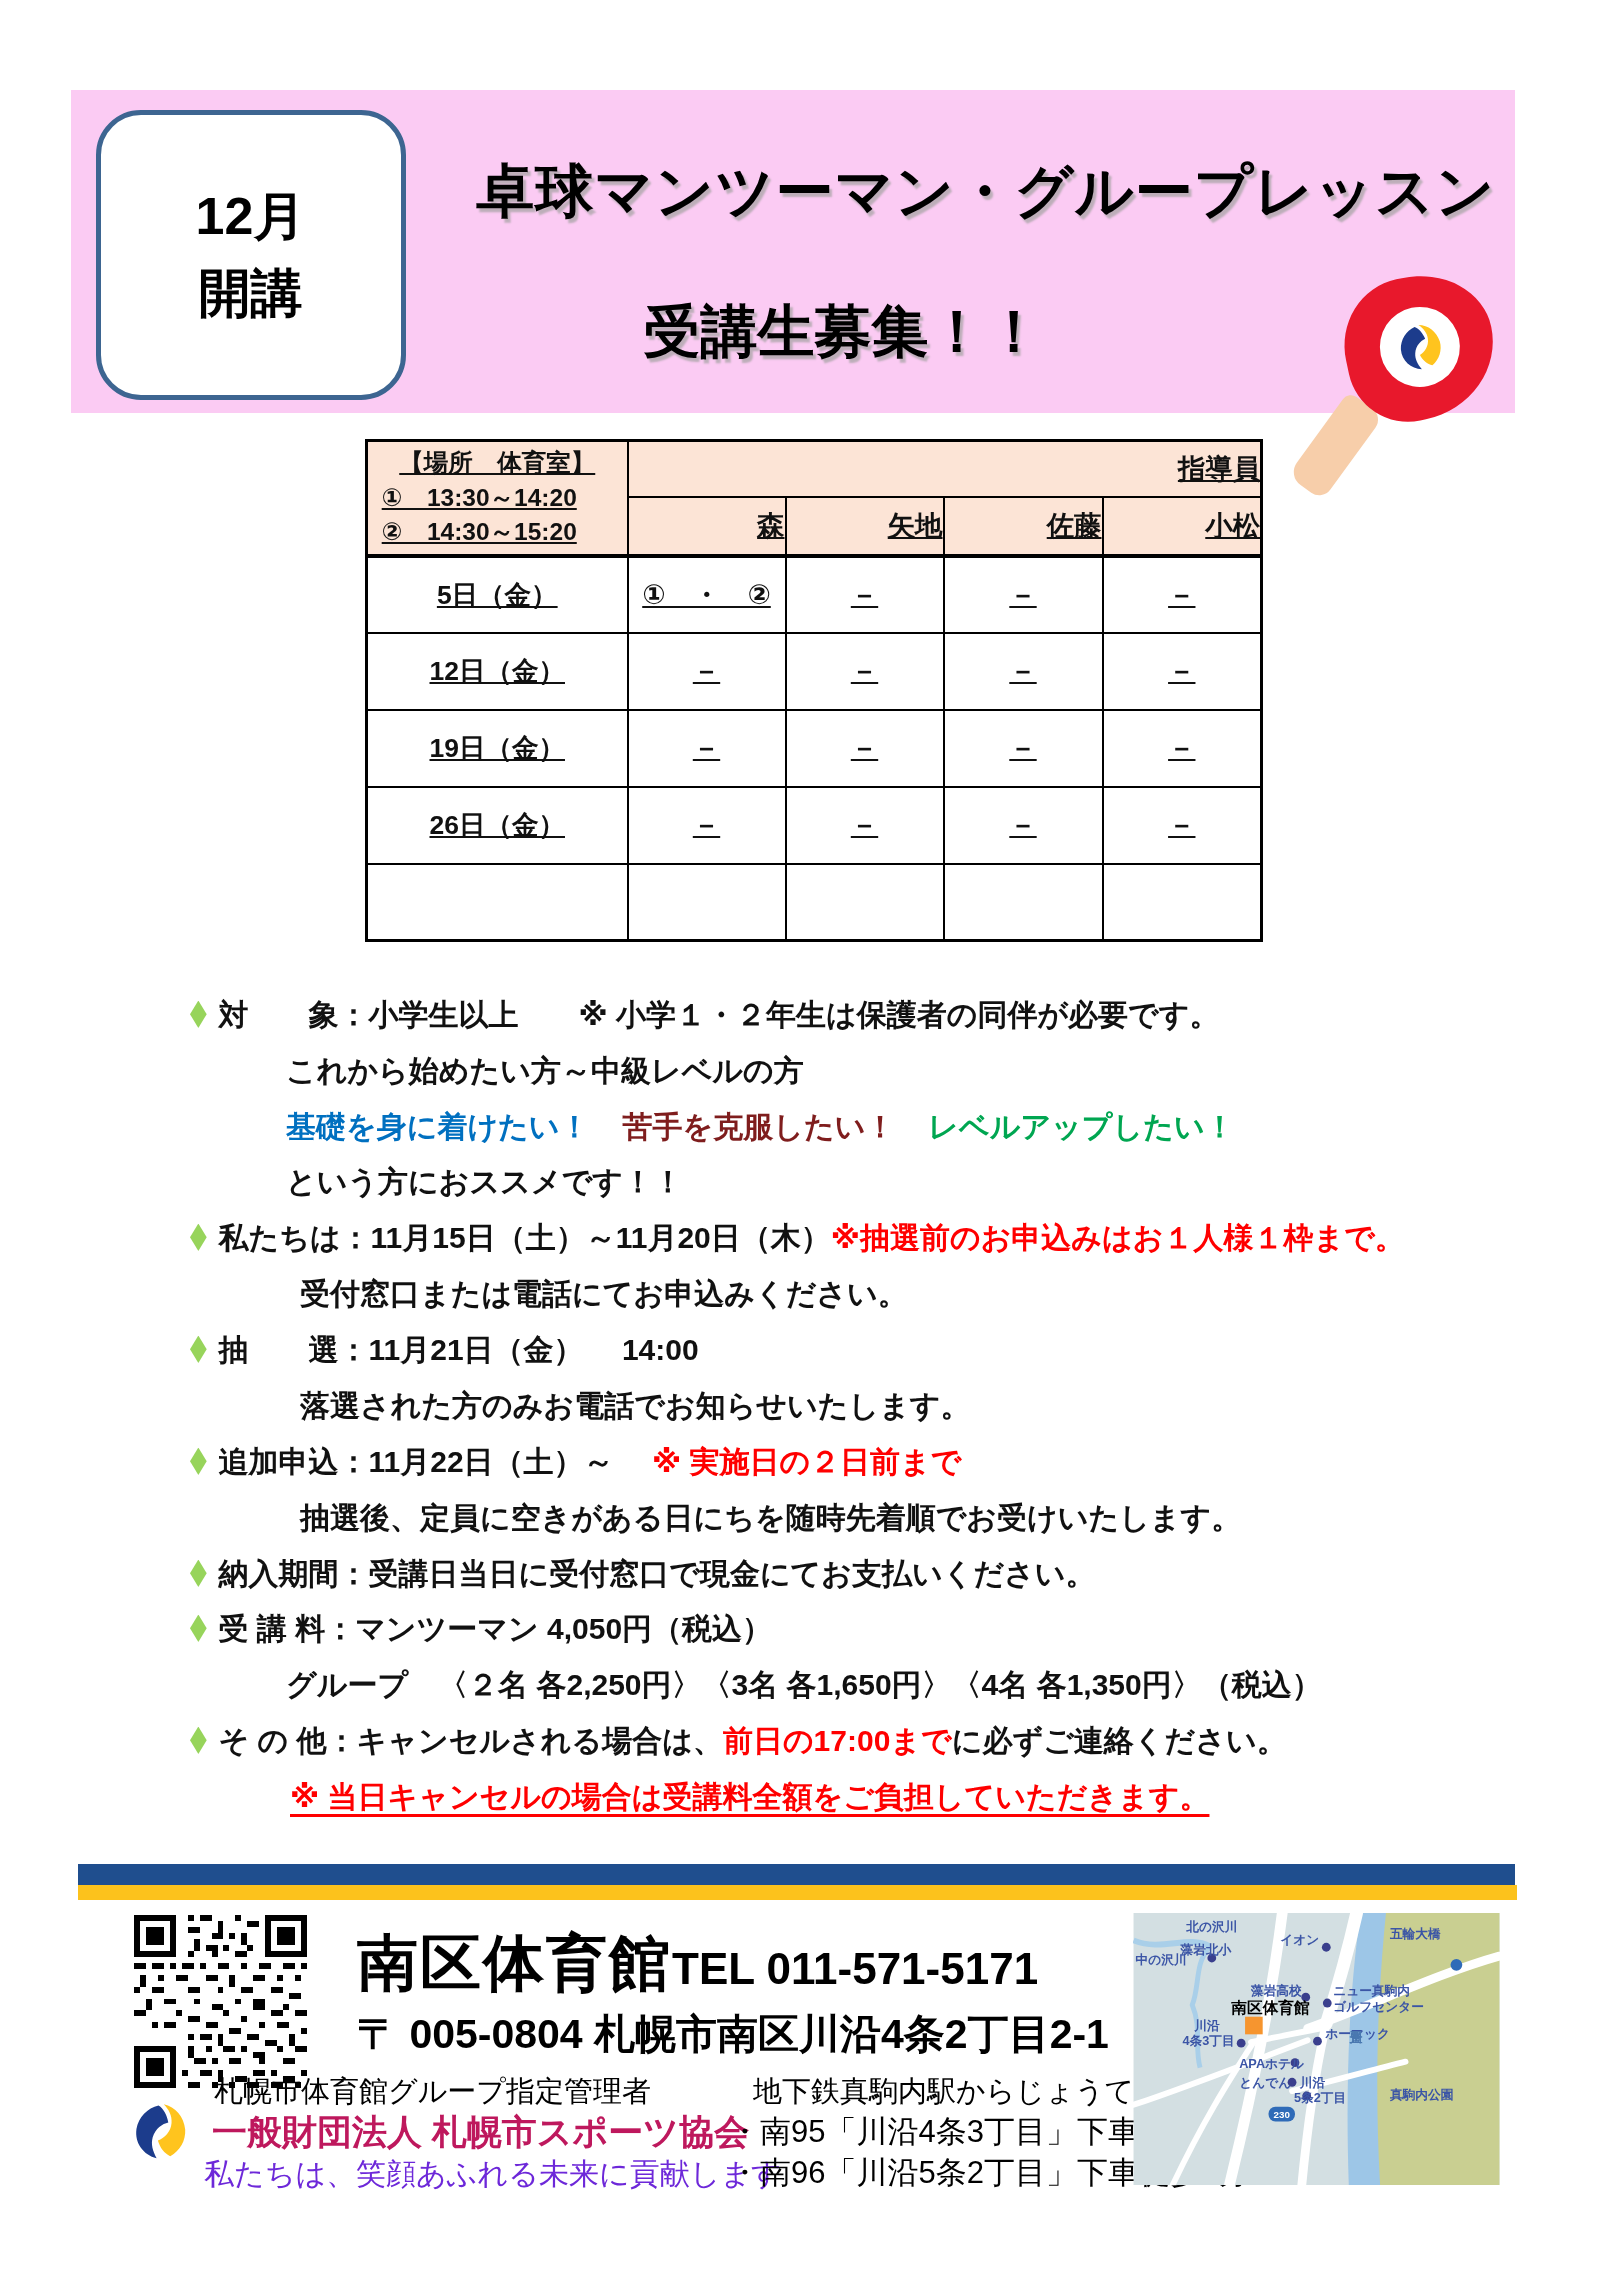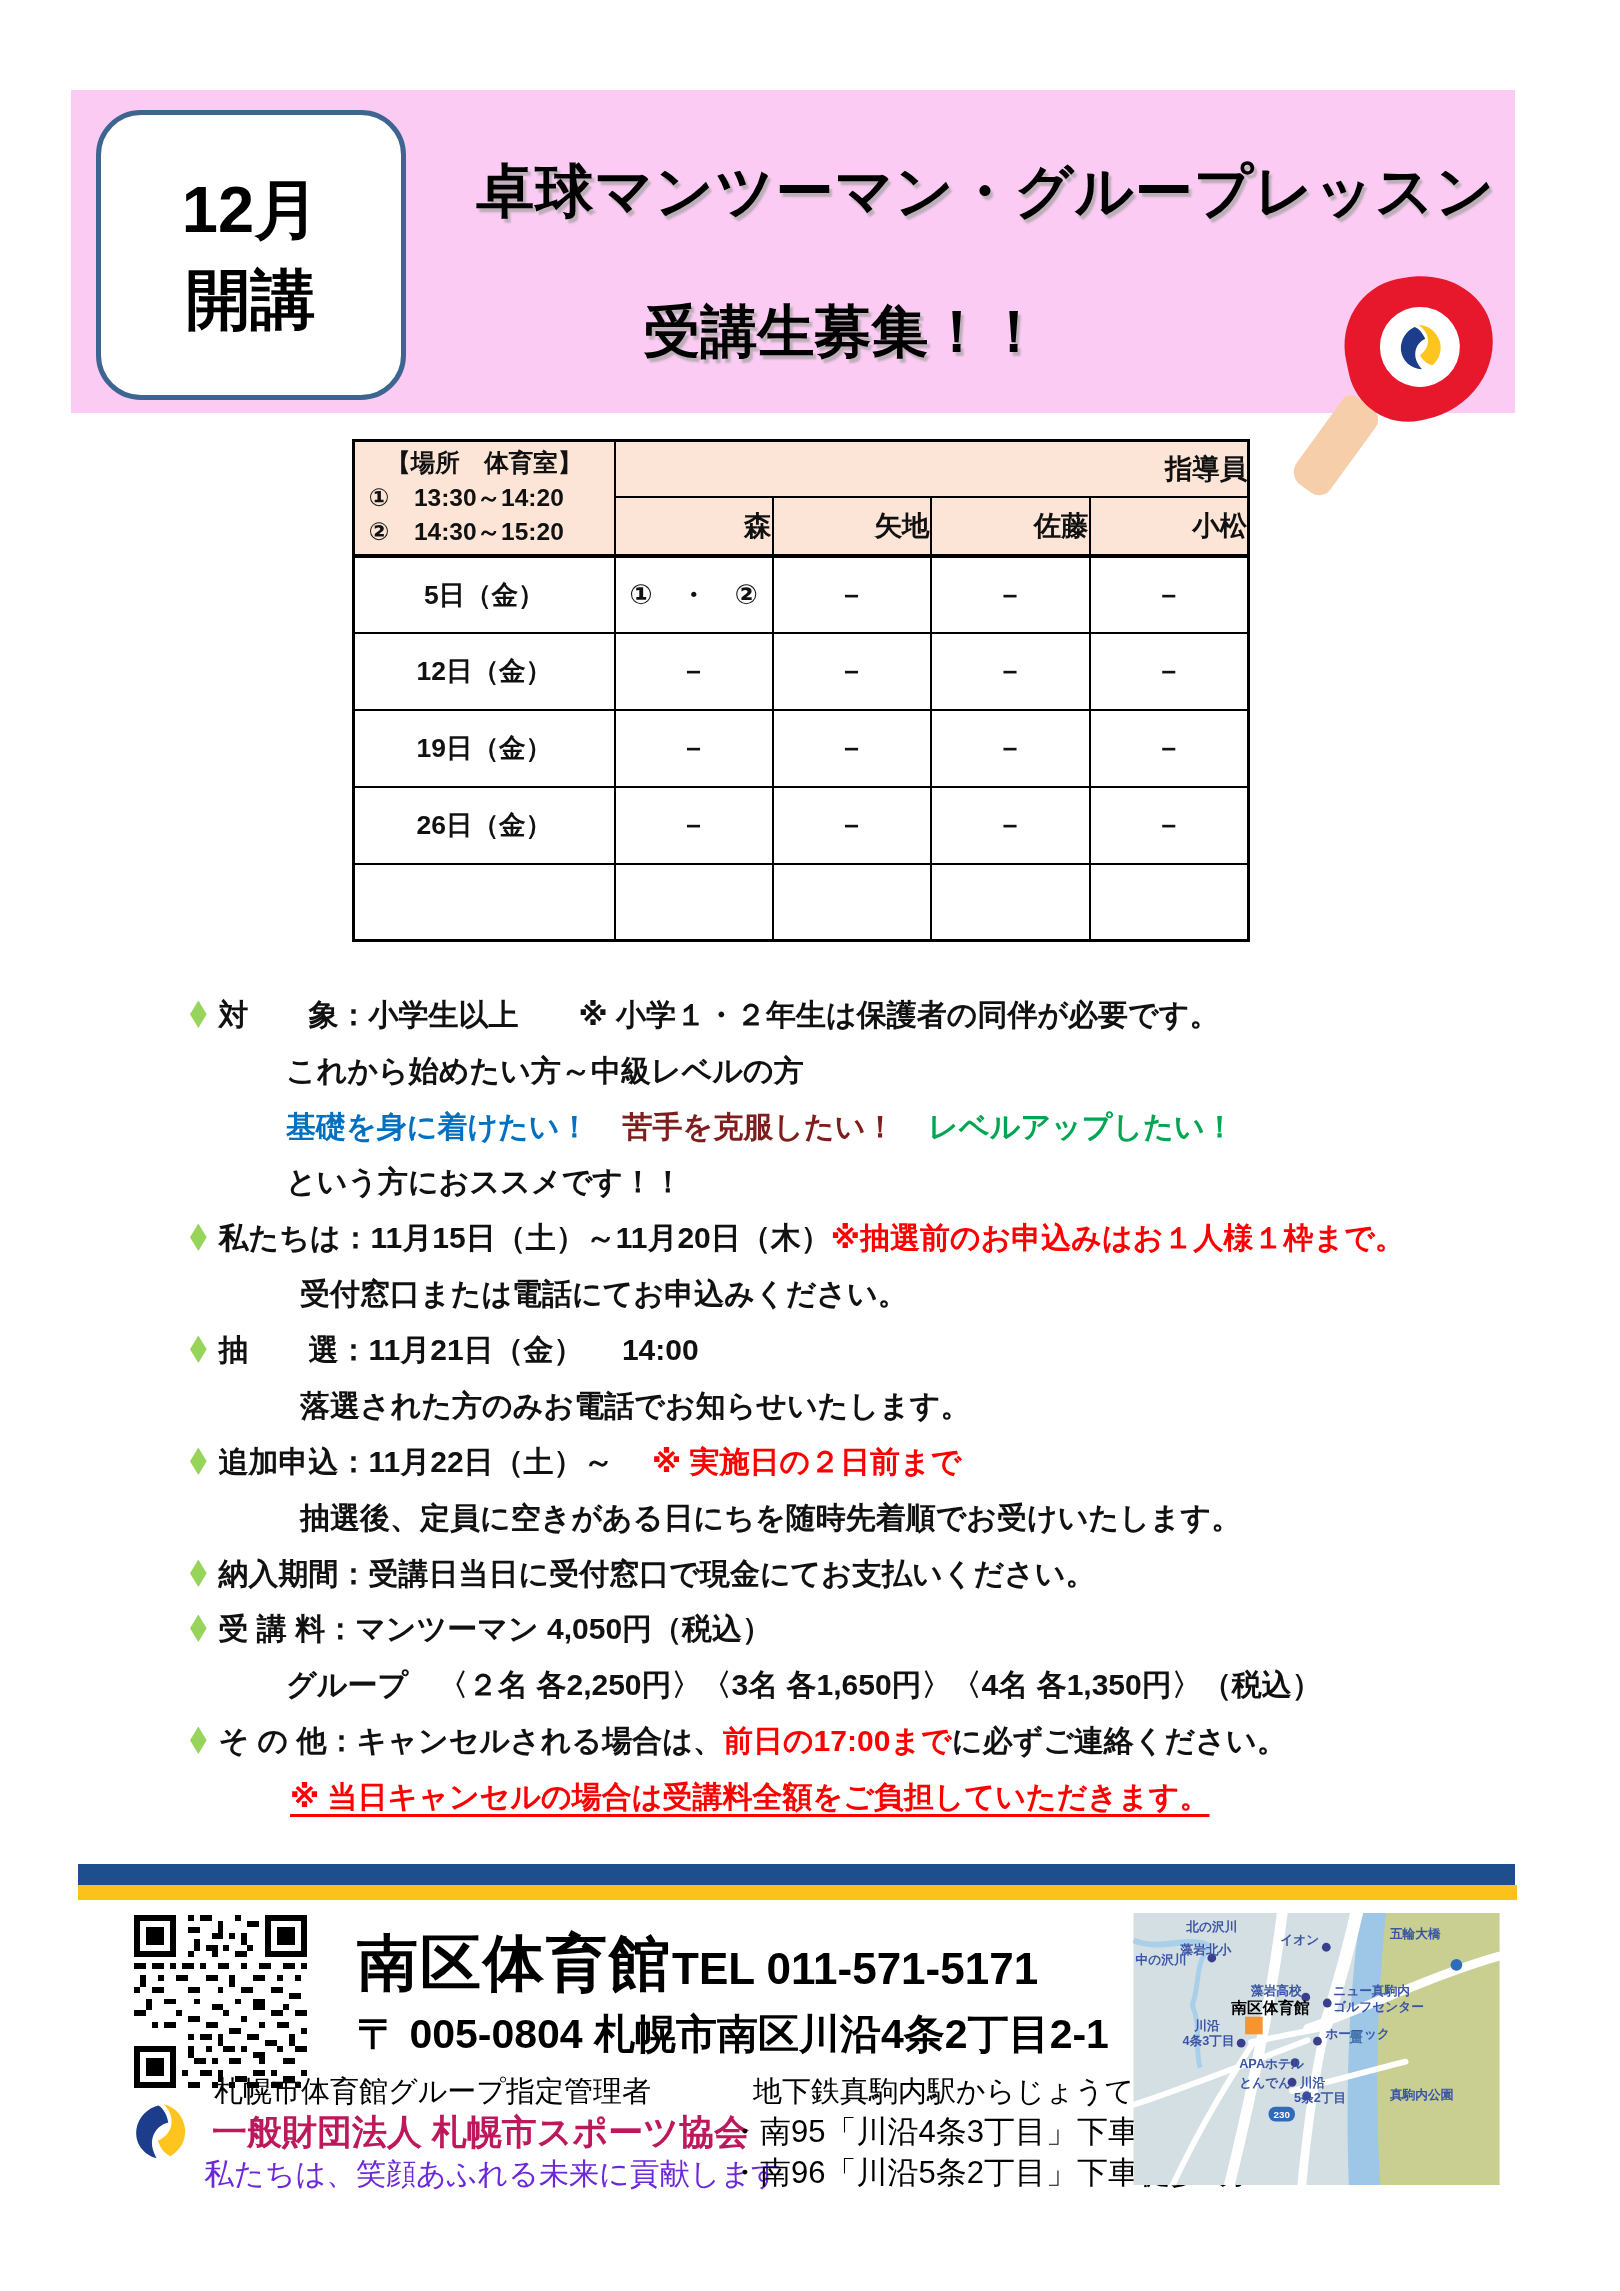--- a/index.html
+++ b/index.html
@@ -4,38 +4,38 @@
 <style>
   html,body{margin:0;padding:0;background:#ffffff;}
   .page{position:relative;width:1620px;height:2292px;background:#ffffff;overflow:hidden;
         font-family:"Liberation Sans","DejaVu Sans",sans-serif;color:#111;font-weight:bold;}
 
   
   .banner{position:absolute;left:71px;top:90px;width:1444px;height:323px;background:#FBCBF3;}
   .badge{position:absolute;left:24.5px;top:19.6px;width:300px;height:280px;background:#ffffff;
          border:5.9px solid #3D6591;border-radius:45px;display:flex;flex-direction:column;
          align-items:center;justify-content:center;gap:25.5px;}
-  .badge div{font-size:65px;line-height:1;color:#000;}
+  .badge div{font-size:52px;line-height:1;color:#000;}
   .title-main{position:absolute;left:380px;top:63px;width:1070px;text-align:center;font-size:58px;
          letter-spacing:1px;white-space:nowrap;color:#000;text-shadow:2.9px 3.9px 2px #bdaeb9;}
   .title-sub{position:absolute;left:380px;top:204px;width:784px;text-align:center;font-size:57px;
          white-space:nowrap;color:#000;text-shadow:2.9px 3.9px 2px #bdaeb9;}
 
   
   .paddle{position:absolute;left:1274px;top:186px;width:157px;height:235px;}
   .paddle-handle{position:absolute;left:-31px;top:118px;width:43px;height:104px;background:#F7CEAA;
          border-radius:9.8px 13.7px 13.7px 15.7px;transform:rotate(36deg);}
   .paddle-blade{position:absolute;left:0;top:0;width:149px;height:143px;background:#E8182C;
          border-radius:46% 54% 58% 42% / 50% 48% 56% 44%;transform:rotate(-12deg);}
   .paddle-ball{position:absolute;left:35px;top:31px;width:80px;height:80px;background:#ffffff;
          border-radius:50%;display:flex;align-items:center;justify-content:center;}
 
   
-  .schedule{position:absolute;left:352px;top:439px;width:894px;border-collapse:collapse;
-         table-layout:fixed;border:3.9px solid #000;}
+  .schedule{position:absolute;left:365px;top:439px;width:894px;border-collapse:collapse;
+         table-layout:fixed;border:3.9px solid #000;text-decoration:underline;}
   .schedule td{border:2.9px solid #000;text-align:center;vertical-align:middle;padding:0;color:#111;}
   .schedule .peach{background:#FCE4D6;text-align:right;}
   .schedule tr.hr1{height:56px;}
   .schedule tr.hr2{height:59px;}
   .schedule tr.body{height:77px;}
   .schedule tr.hr2 td, .schedule td.place{border-bottom:4.9px solid #000;}
   .schedule td.place{font-size:24.5px;line-height:1.4;text-align:center;}
   .schedule td.place .slot{text-align:left;padding-left:13.7px;}
   .schedule td.ih{font-size:27.4px;}
   .schedule td.name{font-size:27.4px;}

